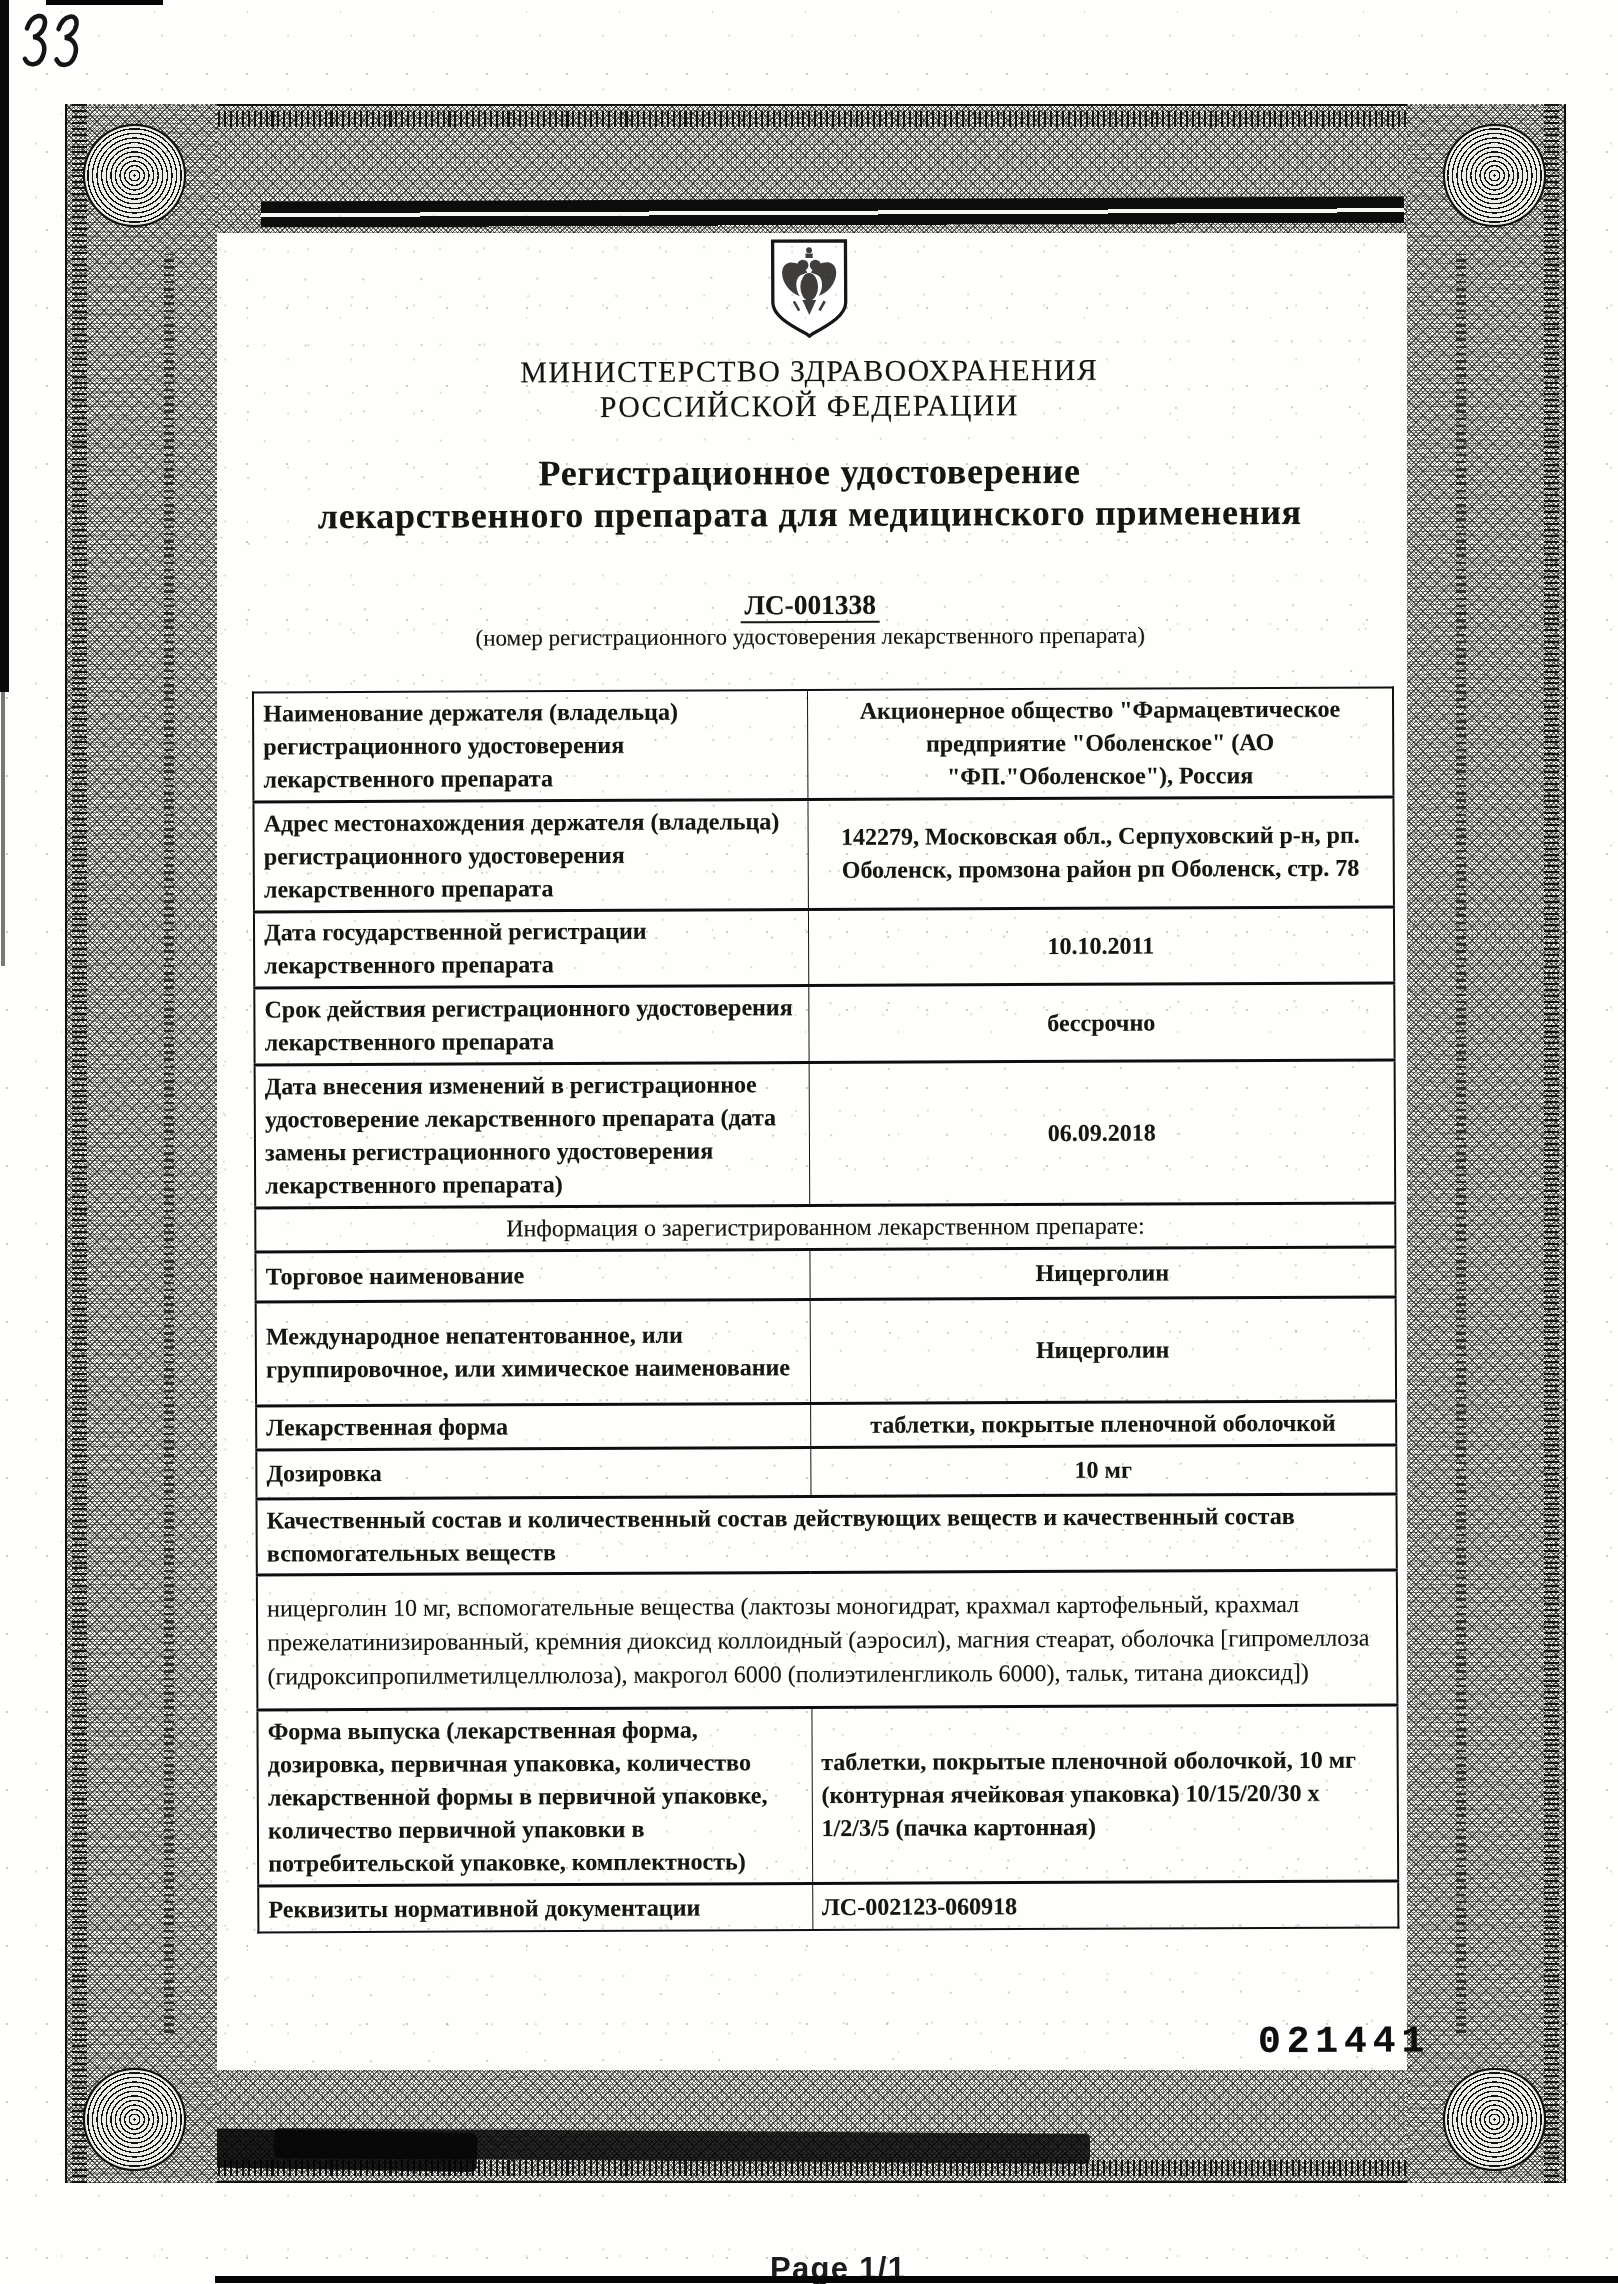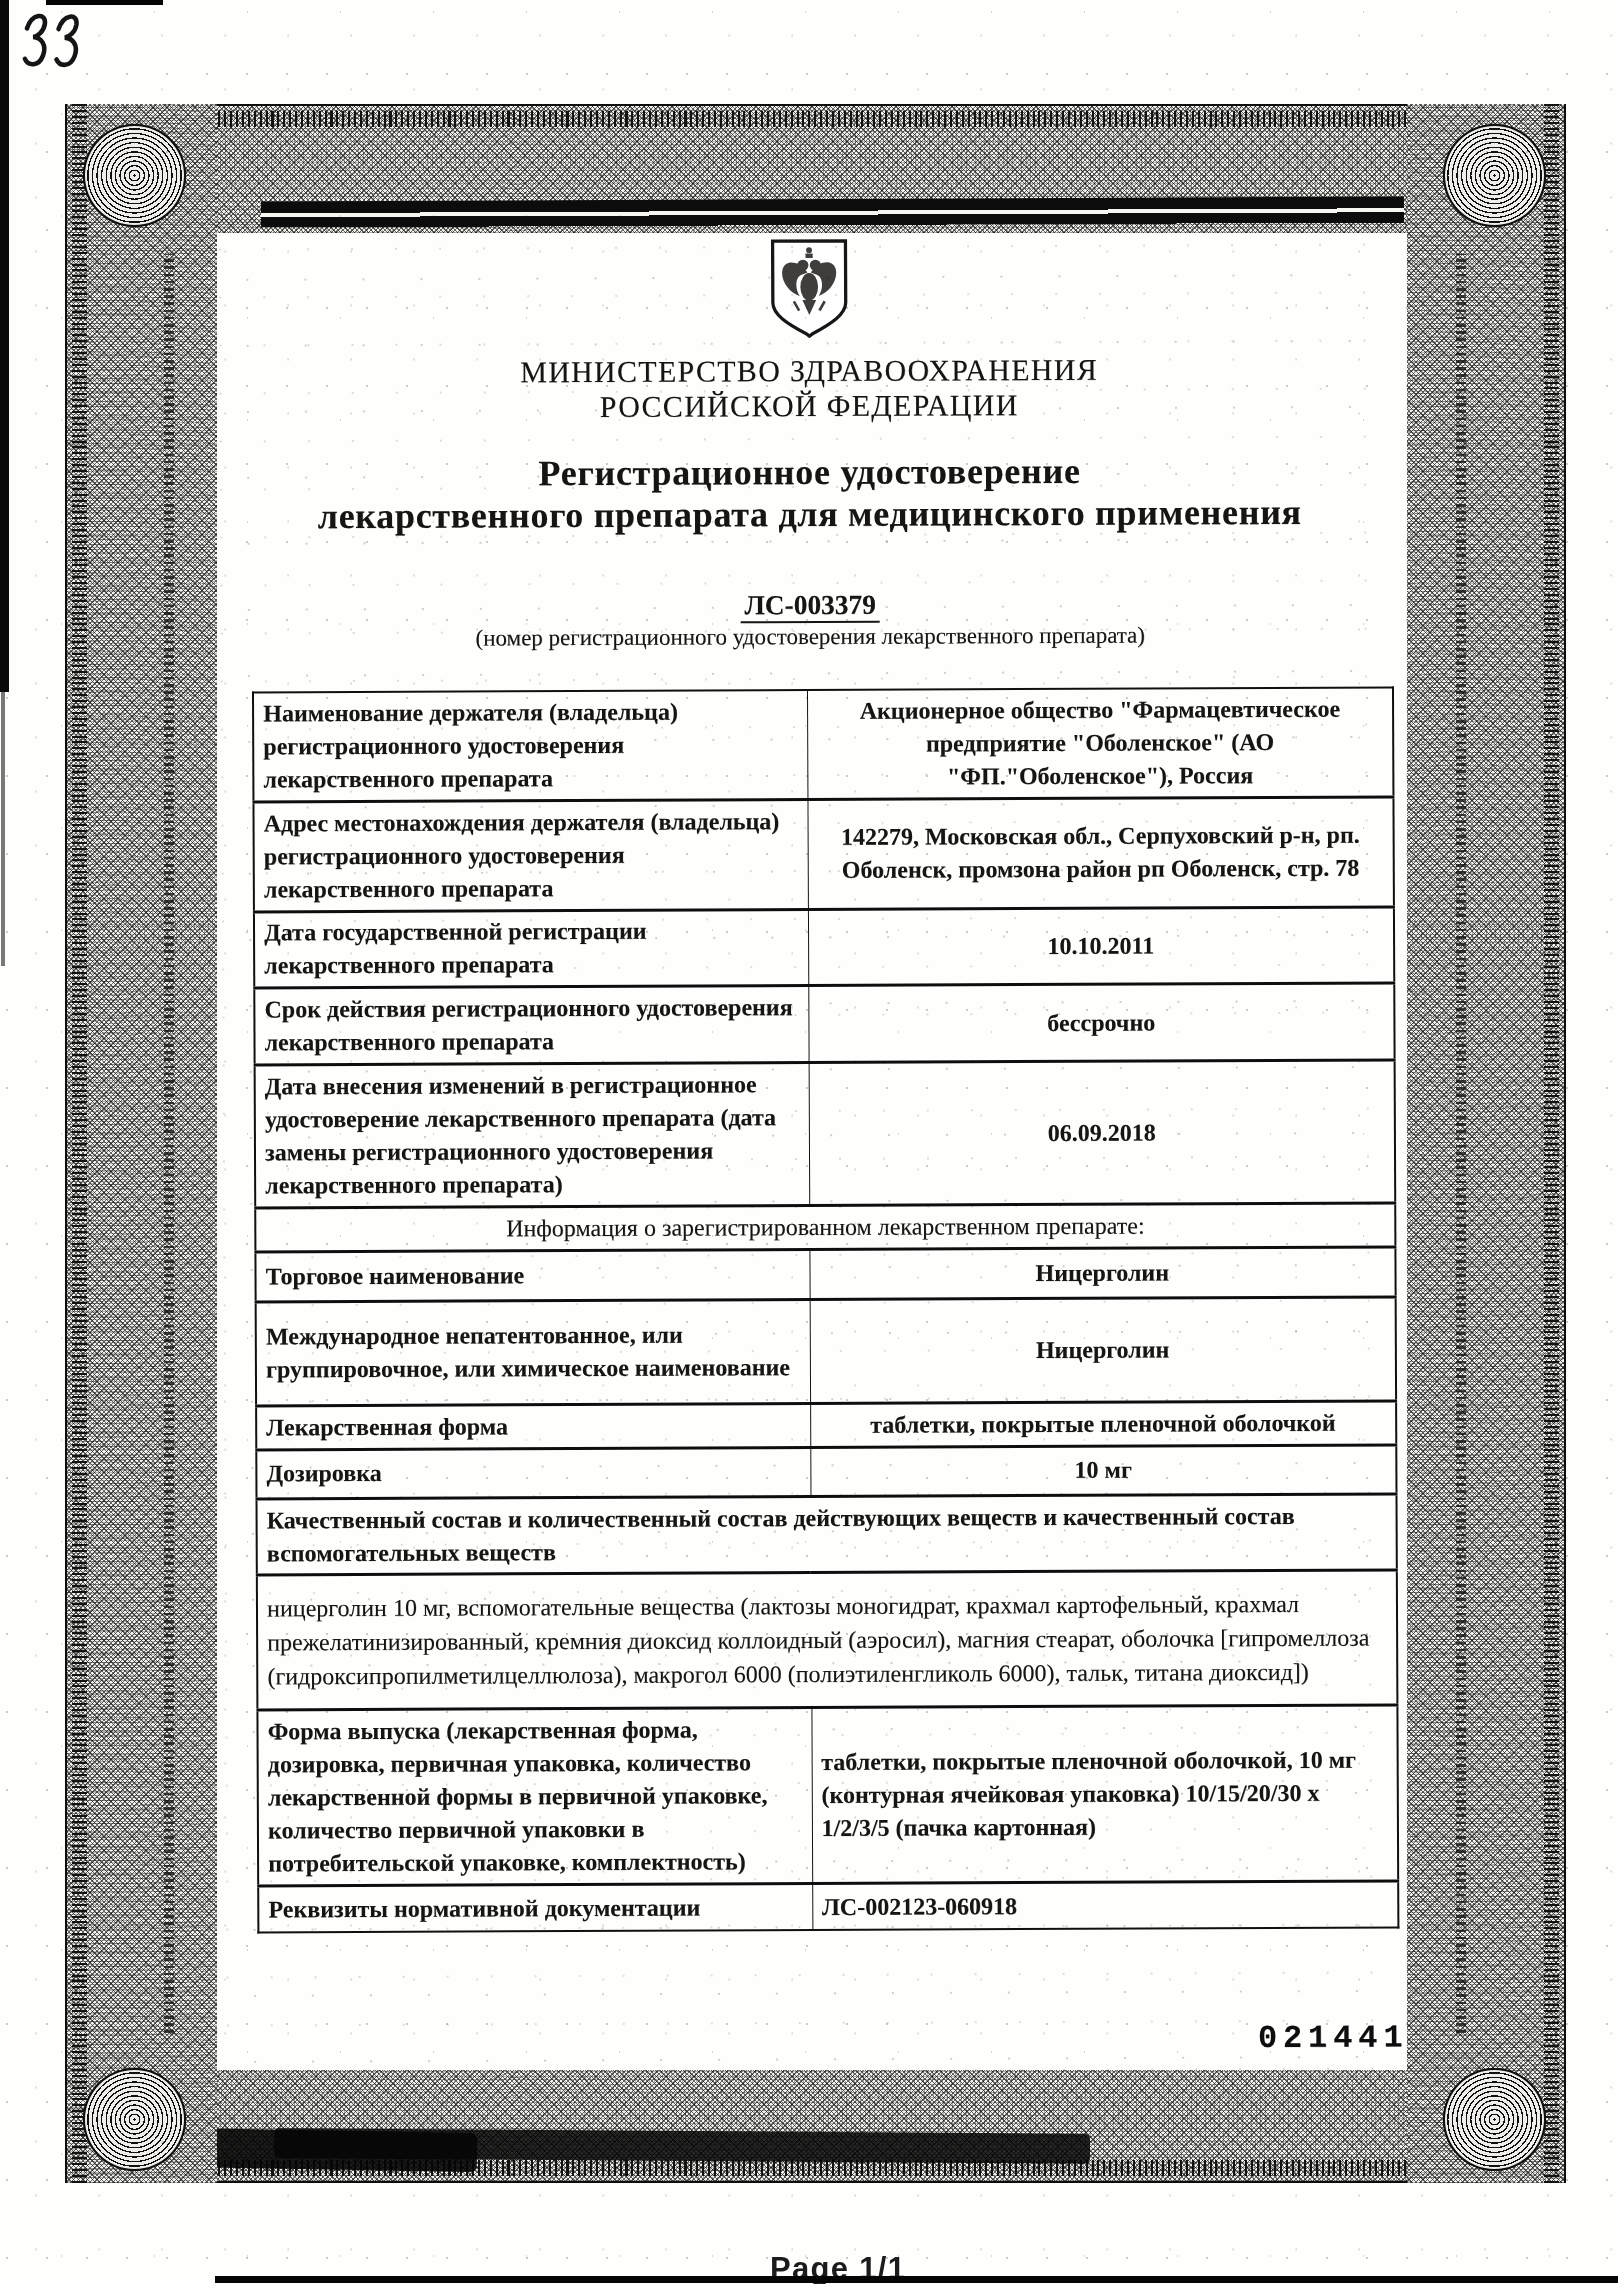--- a/index.html
+++ b/index.html
@@ -101,21 +101,21 @@
   td.head{font-weight:700;text-align:left;}
   td.fulltext{font-weight:400;text-align:left;line-height:34px;}
   
   .r0{height:95px;} .r1{height:108px;} .r2{height:67px;} .r3{height:72px;}
   .r4{height:132px;} .r5{height:42px;} .r6{height:50px;} .r7{height:104px;}
   .r8{height:44px;} .r9{height:49px;} .r10{height:69px;} .r11{height:135px;}
   .r12{height:160px;} .r13{height:46px;}
 
   .serial{position:absolute;left:1039px;top:1790px;
     font-family:"Liberation Mono","DejaVu Sans Mono",monospace;
-    font-size:32px;letter-spacing:5.9px;color:#0e0e0e;font-weight:700;}
+    font-size:38px;letter-spacing:5.9px;color:#0e0e0e;font-weight:700;}
 
   .footer-page{position:absolute;left:770px;top:2251px;z-index:8;
     font-family:"Liberation Sans","DejaVu Sans",sans-serif;
     font-size:31px;font-weight:700;color:#1b1b1b;letter-spacing:1.3px;}
   .footer-line{position:absolute;left:215px;right:0;top:2276px;height:6.5px;background:#050505;z-index:9;}
 </style>
 </head>
 <body>
 
 <div class="edge-strip"></div>
@@ -170,21 +170,21 @@
     <div>МИНИСТЕРСТВО ЗДРАВООХРАНЕНИЯ</div>
     <div>РОССИЙСКОЙ ФЕДЕРАЦИИ</div>
   </div>
 
   <div class="doc-title">
     <div>Регистрационное удостоверение</div>
     <div>лекарственного препарата для медицинского применения</div>
   </div>
 
   <div class="reg-number">
-    <span>ЛС-003379</span>
+    <span>ЛС-001338</span>
   </div>
   <div class="reg-caption">(номер регистрационного удостоверения лекарственного препарата)</div>
 
   <table class="reg-table">
     <colgroup>
         <col style="width:554px">
         <col style="width:586px">
       </colgroup>
     <tbody>
         <tr class="rowline r0">

